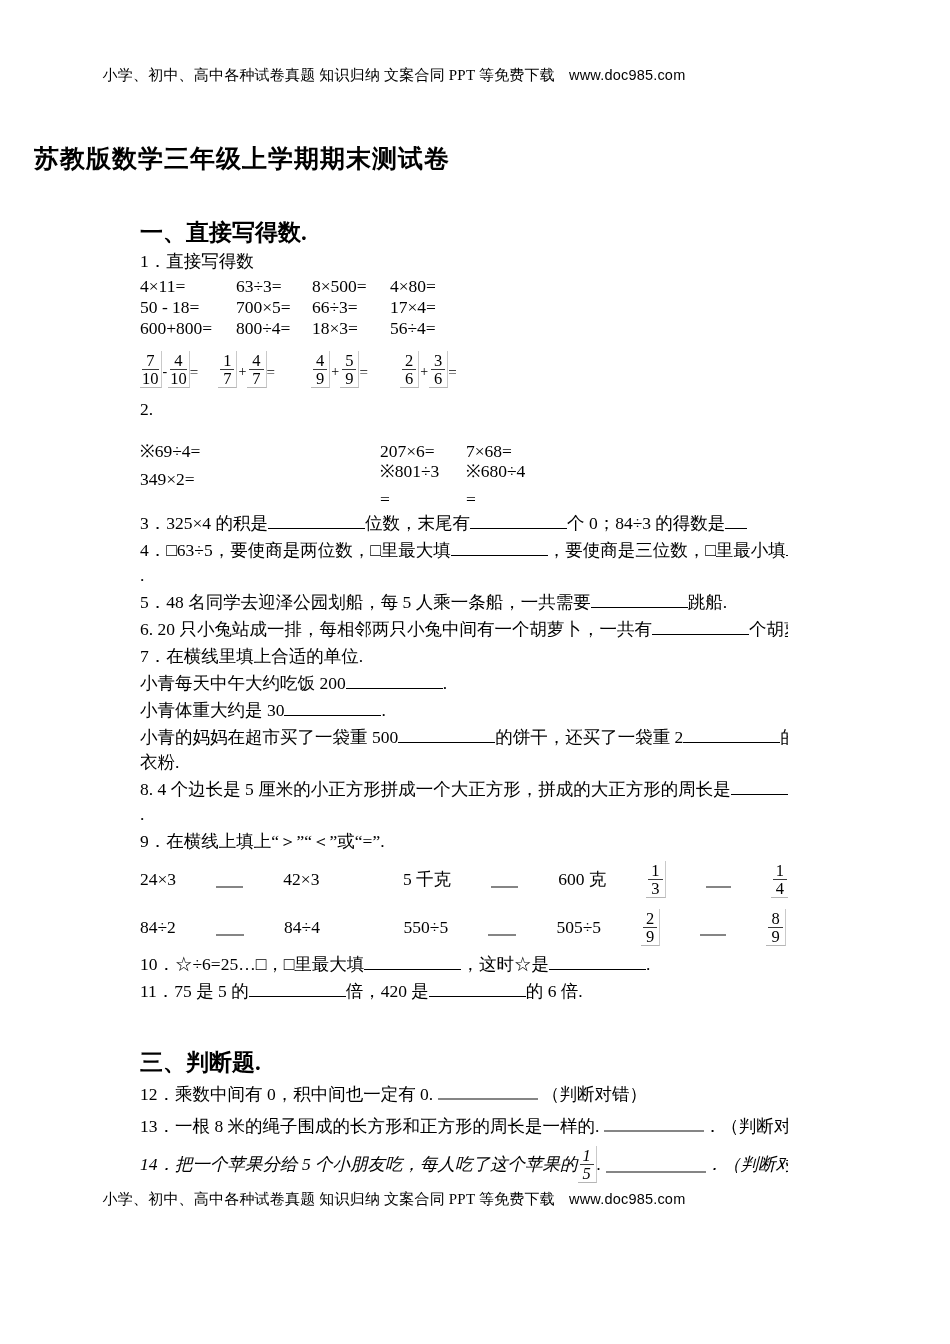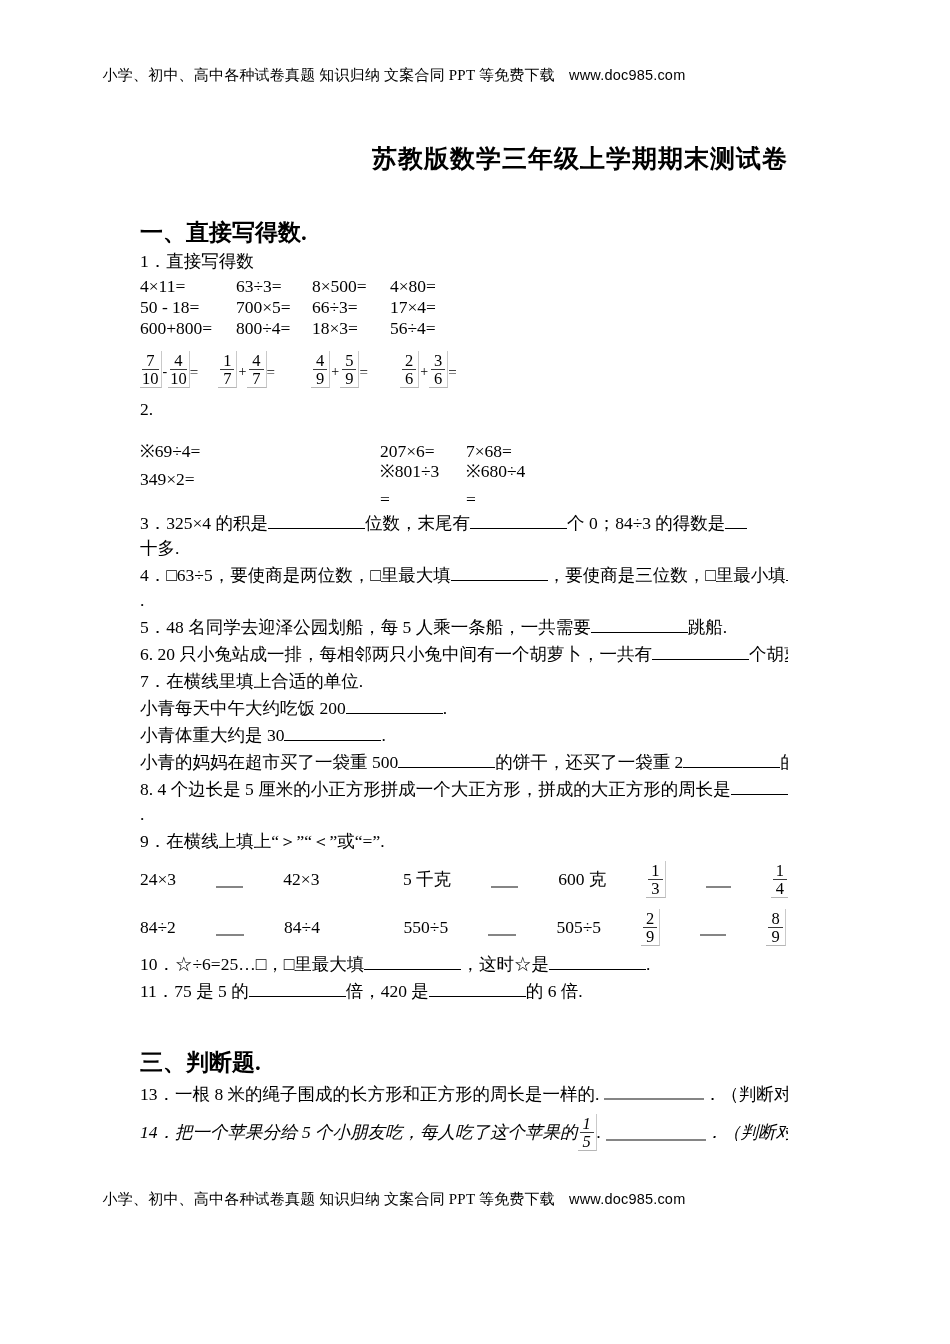--- a/index.html
+++ b/index.html
@@ -4,22 +4,22 @@
 <style>
   html,body{margin:0;padding:0;background:#ffffff;}
   .page{
     position:relative;width:788px;height:1344px;background:#fff;overflow:hidden;
     font-family:"Liberation Serif","DejaVu Serif",serif;color:#000;
   }
   .center-line{position:absolute;left:0;width:100%;text-align:center;font-size:15px;letter-spacing:.2px;}
   .hdr{top:66px;}
   .ftr{top:1190px;}
   .site{margin-left:14px;font-family:"Liberation Sans","DejaVu Sans",sans-serif;font-size:14.5px;}
-  .title{position:absolute;top:142px;left:0;width:100%;text-align:right;
-         font-size:25px;font-weight:700;letter-spacing:1px;}
+  .title{position:absolute;top:142px;left:0;width:100%;text-align:left;
+         font-size:25px;font-weight:700;letter-spacing:1px;padding-left:34px;}
   .content{position:absolute;left:140px;top:220px;width:690px;font-size:17.5px;line-height:25px;}
   .sec-head{font-weight:700;font-size:23px;margin:0;}
   p{margin:0;}
   .mt4{margin-top:4px;}.mt6{margin-top:6px;}
 
   
   .qgrid{display:grid;grid-template-columns:96px 76px 78px 140px;row-gap:0;margin-top:2px;line-height:21px;}
   .fr-row{display:flex;align-items:center;margin-top:8px;height:44px;}
   .fr-group{display:inline-flex;align-items:center;}
   .g2{margin-left:20px;}.g3{margin-left:36px;}.g4{margin-left:32px;}
@@ -151,21 +151,20 @@
       <span>※680÷4</span>
       <span></span>
       <span>=</span>
       <span>=</span>
     </div>
 
 
     <p class="q-line">
       <span>3．325×4 的积是</span><span class="bl"></span><span>位数，末尾有</span><span class="bl"></span><span>个 0；84÷3 的得数是</span><span class="bl-s"></span>
     </p>
-    <p>十多.</p>
 
     <p class="q-line">
       <span>4．□63÷5，要使商是两位数，□里最大填</span><span class="bl"></span><span>，要使商是三位数，□里最小填</span><span class="bl-s"></span>
     </p>
     <p>.</p>
 
     <p class="q-line">
       <span>5．48 名同学去迎泽公园划船，每 5 人乘一条船，一共需要</span><span class="bl"></span><span>跳船.</span>
     </p>
 
@@ -176,20 +175,21 @@
     <p class="q-line">7．在横线里填上合适的单位.</p>
     <p class="q-line">
       <span>小青每天中午大约吃饭 200</span><span class="bl"></span><span>.</span>
     </p>
     <p class="q-line">
       <span>小青体重大约是 30</span><span class="bl"></span><span>.</span>
     </p>
     <p class="q-line">
       <span>小青的妈妈在超市买了一袋重 500</span><span class="bl"></span><span>的饼干，还买了一袋重 2</span><span class="bl"></span><span>的洗</span>
     </p>
+    <p>衣粉.</p>
 
     <p class="q-line">
       <span>8. 4 个边长是 5 厘米的小正方形拼成一个大正方形，拼成的大正方形的周长是</span><span class="bl"></span><span>.</span>
     </p>
 
     <p class="q-line">9．在横线上填上“＞”“＜”或“=”.</p>
 
     <div class="cmp-row">
       <span class="lbl">24×3</span>
         <span class="gl gl-w"></span>
@@ -233,20 +233,23 @@
     <p class="q-line">
       <span>10．☆÷6=25…□，□里最大填</span><span class="bl"></span><span>，这时☆是</span><span class="bl"></span><span>.</span>
     </p>
 
     <p class="q-line">
       <span>11．75 是 5 的</span><span class="bl"></span><span>倍，420 是</span><span class="bl"></span><span>的 6 倍.</span>
     </p>
 
     <p class="sec-head sp-before-sec">三、判断题.</p>
 
+    <p class="judge-line">
+      <span class="ws">12．乘数中间有 0，积中间也一定有 0.</span> <span class="gl"></span> <span>（判断对错）</span>
+    </p>
 
     <p class="judge-line">
       <span class="ws">13．一根 8 米的绳子围成的长方形和正方形的周长是一样的.</span> <span class="gl"></span><span>．（判断对错）</span>
     </p>
 
     <div class="q14-line">
       <span class="ws">14．把一个苹果分给 5 个小朋友吃，每人吃了这个苹果的</span>
         <span class="fr">
           <span class="n">1</span>
           <span class="d">5</span>

